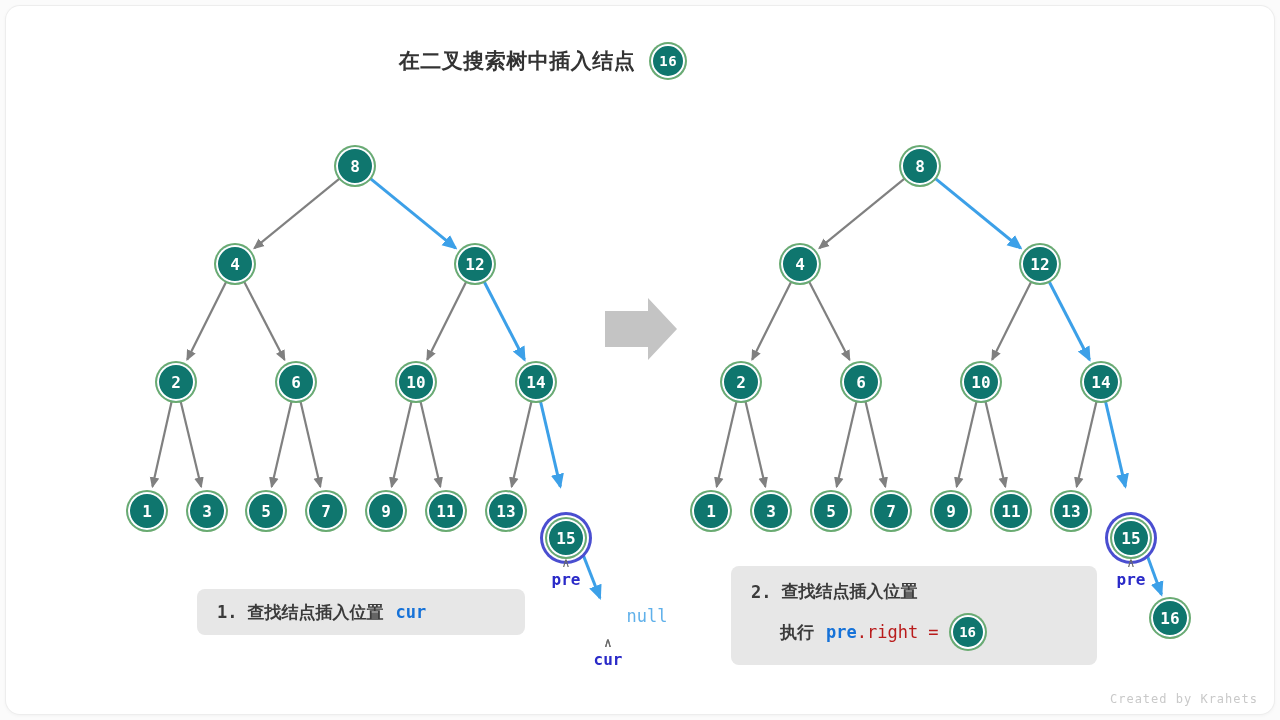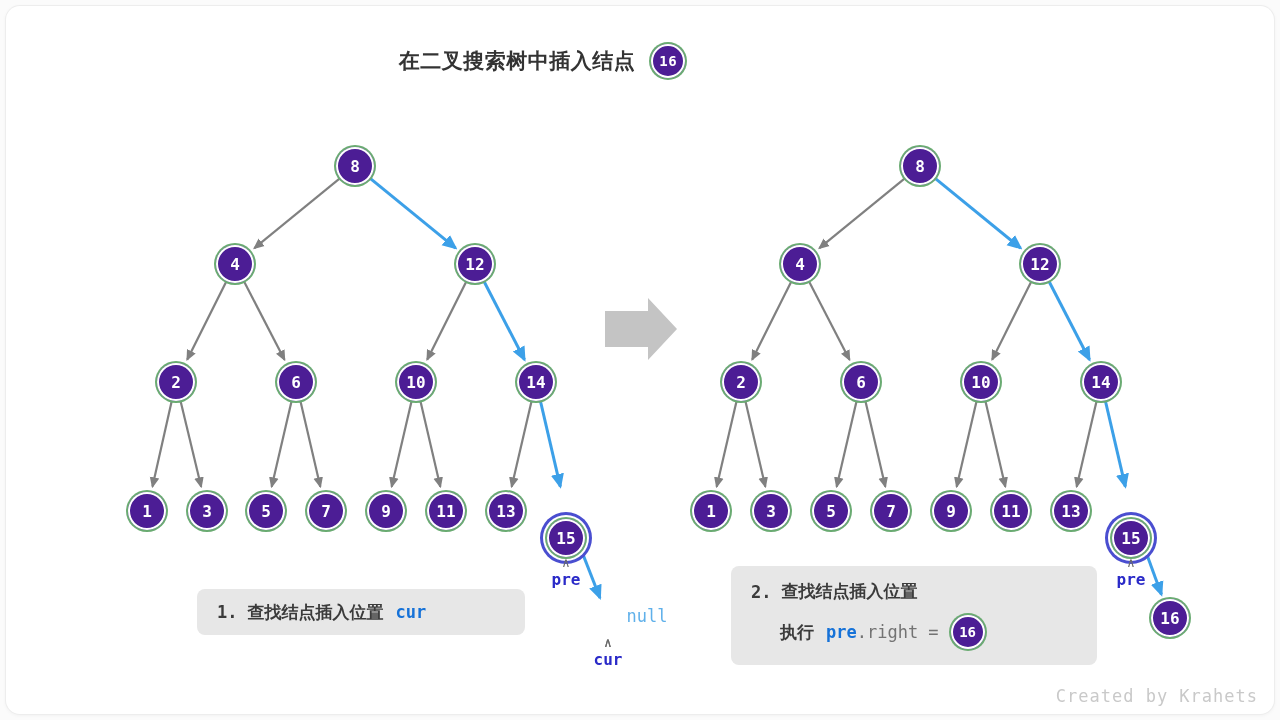--- a/index.html
+++ b/index.html
@@ -55,21 +55,21 @@
   .title-inner { display: inline-flex; align-items: center; gap: 16px; }
 
   
   .node {
     position: absolute;
     width: 38px;
     height: 38px;
     margin-left: -19px;
     margin-top: -19px;
     border-radius: 50%;
-    background: #4c1d95;
+    background: #0f766e;
     box-shadow: inset 0 0 0 2px #ffffff, 0 0 0 2px #6aab72;
     display: flex;
     align-items: center;
     justify-content: center;
     color: #ffffff;
     font-size: 16px;
     font-weight: bold;
     font-family: "DejaVu Sans Mono", "Liberation Mono", monospace;
     box-sizing: border-box;
   }
@@ -141,29 +141,29 @@
   }
   .cap-code {
     font-family: "DejaVu Sans Mono", "Liberation Mono", monospace;
     font-size: 17px;
     font-weight: bold;
     color: #1672d8;
   }
   .cap-code-dim {
     font-family: "DejaVu Sans Mono", "Liberation Mono", monospace;
     font-size: 17px;
-    color: #737373;
+    color: #b91c1c;
   }
 
   .footer {
     position: absolute;
     right: 22px;
     bottom: 14px;
     font-family: "DejaVu Sans Mono", "Liberation Mono", monospace;
-    font-size: 17px;
+    font-size: 12px;
     color: #c9c9c9;
     letter-spacing: 1px;
   }
 </style>
 </head>
 <body>
 
 <div id="root">
   <div class="card"></div>
 

